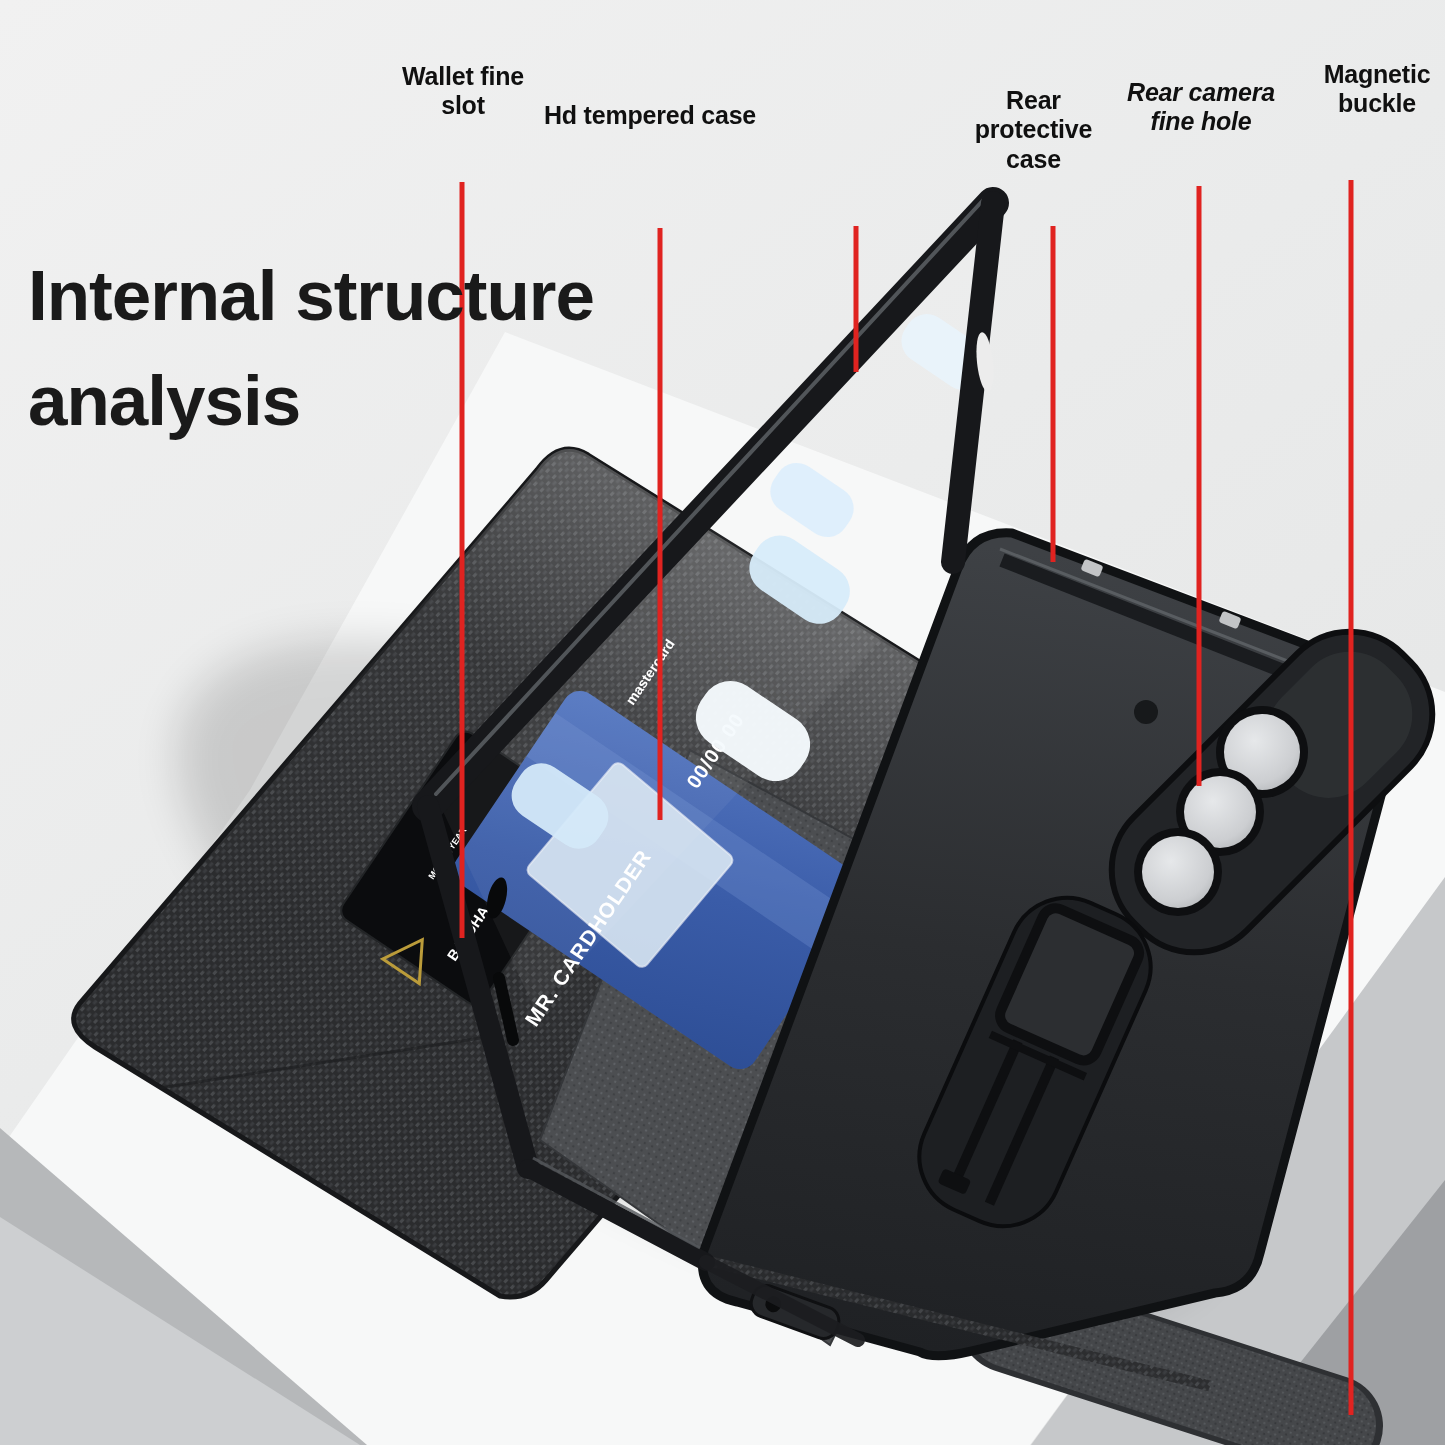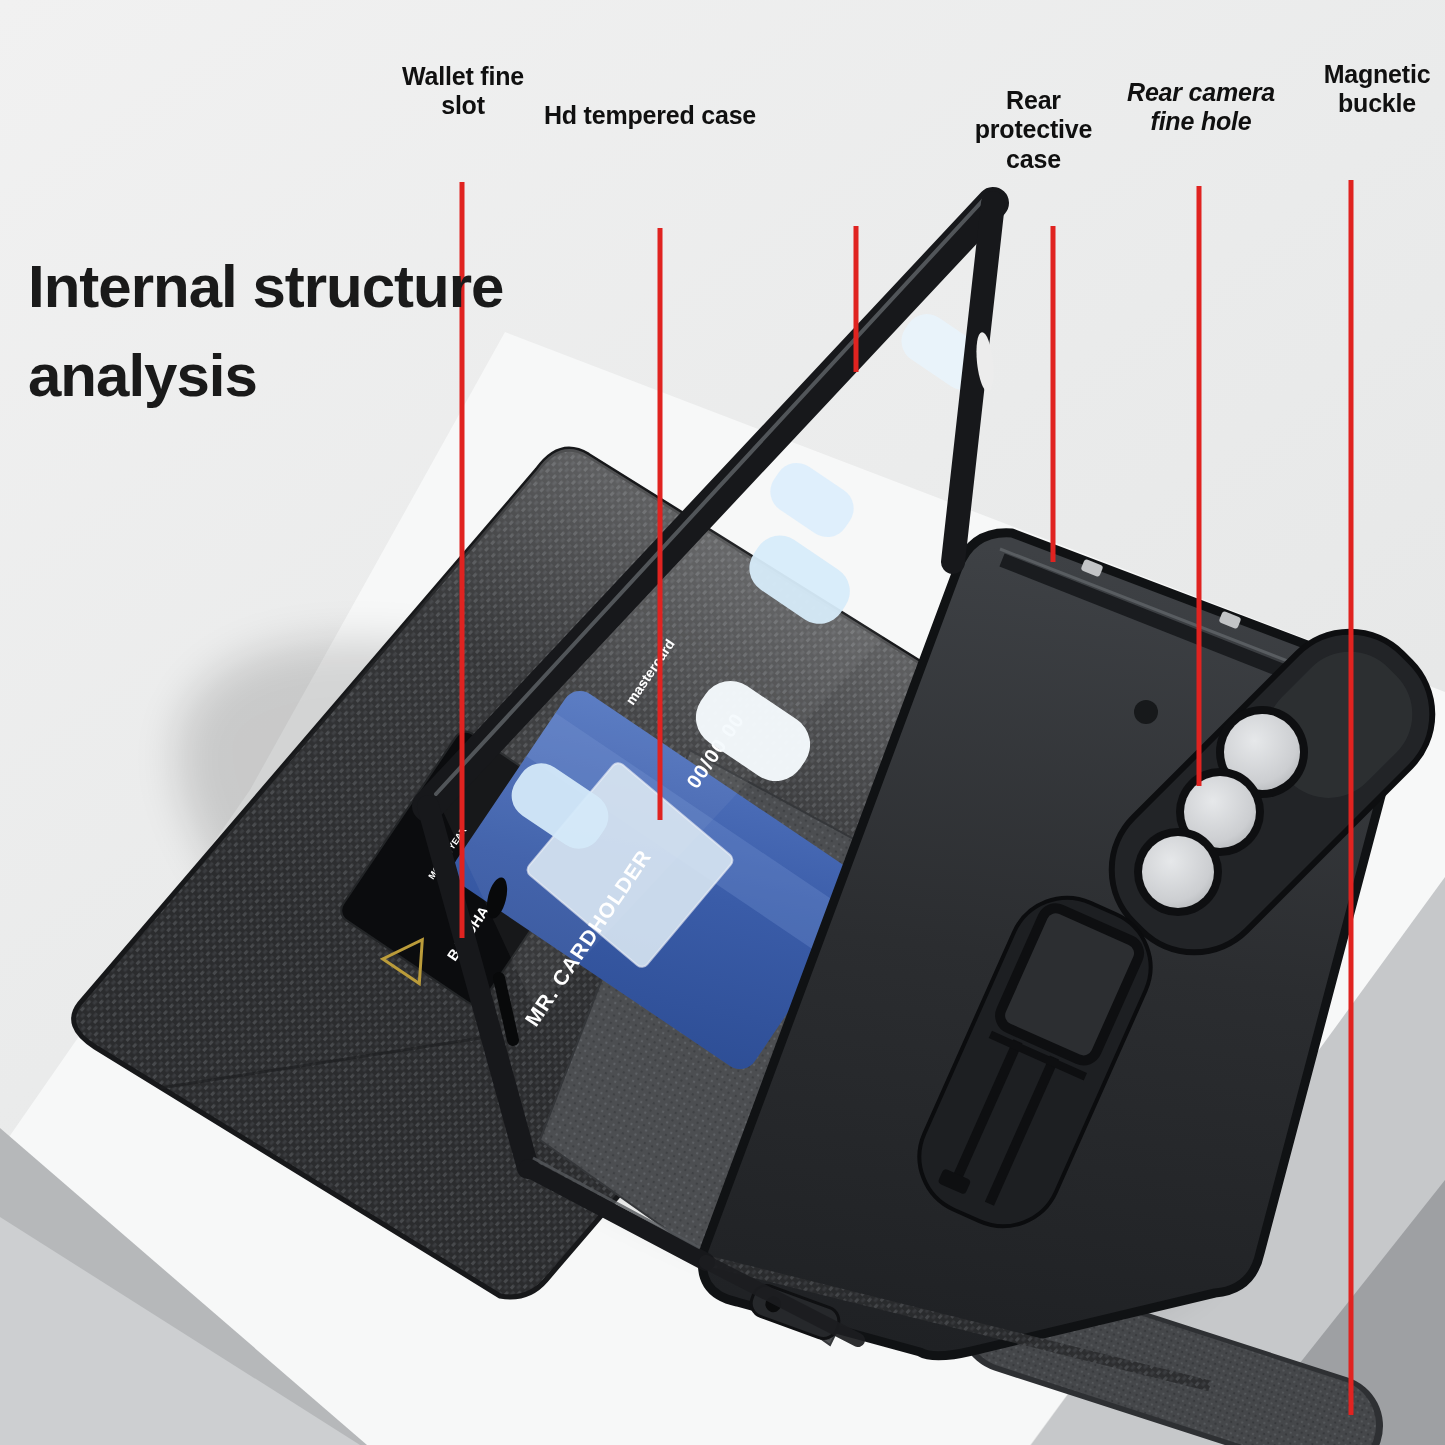--- a/index.html
+++ b/index.html
@@ -4,21 +4,21 @@
 <style>
   html,body{margin:0;padding:0;background:#dcdddd;}
   .canvas{
     position:relative;width:1445px;height:1445px;overflow:hidden;
     font-family:"Liberation Sans","DejaVu Sans",sans-serif;
     background:linear-gradient(145deg,#f1f1f1 0%,#eaebeb 45%,#e3e4e4 100%);
   }
   svg.scene{position:absolute;left:0;top:0;width:1445px;height:1445px;display:block;}
   .page-title{
     position:absolute;left:28px;top:243px;width:620px;
-    font-size:60px;font-weight:bold;line-height:1.48;letter-spacing:-1px;
+    font-size:71px;font-weight:bold;line-height:1.48;letter-spacing:-1px;
     color:var(--title-color,#1a1a1a);
   }
   .page-title .tl{display:block;}
   .label{
     position:absolute;font-size:25px;font-weight:bold;line-height:1.17;
     color:var(--label-color,#101010);text-align:center;letter-spacing:-0.2px;
   }
   .label.right{text-align:center;}
   .redline{stroke:var(--accent-red,#e02320);stroke-width:5;}
   .cardtext{fill:#ffffff;font-family:"Liberation Sans","DejaVu Sans",sans-serif;font-weight:bold;}

